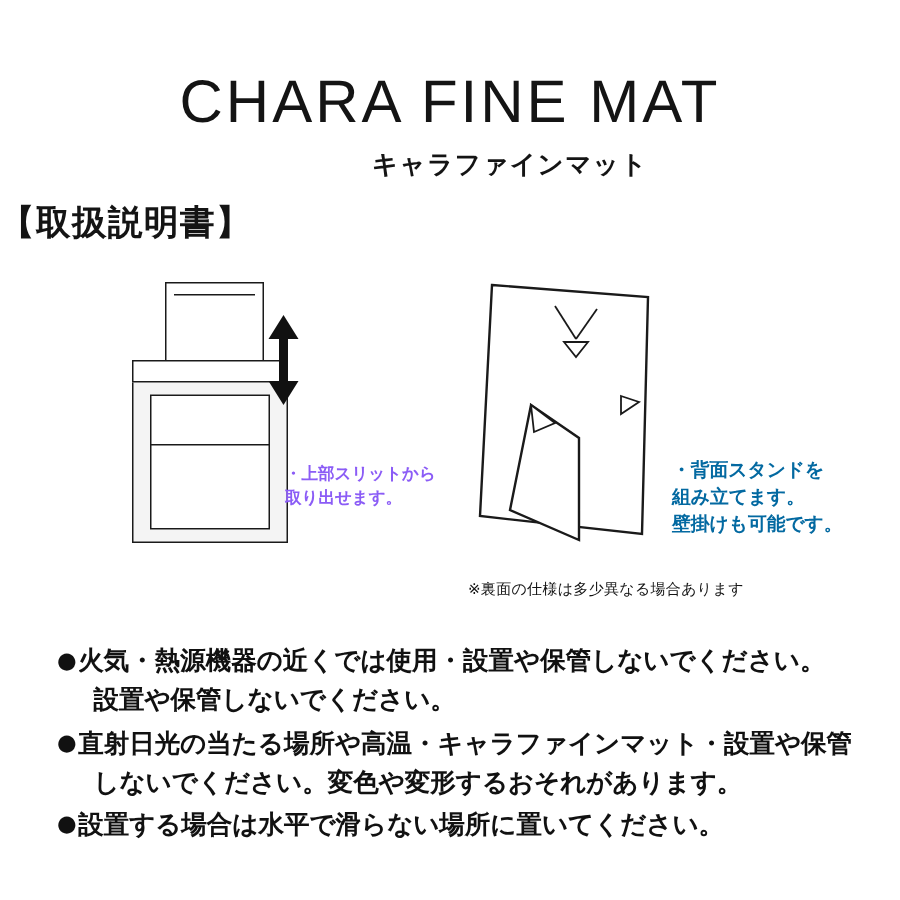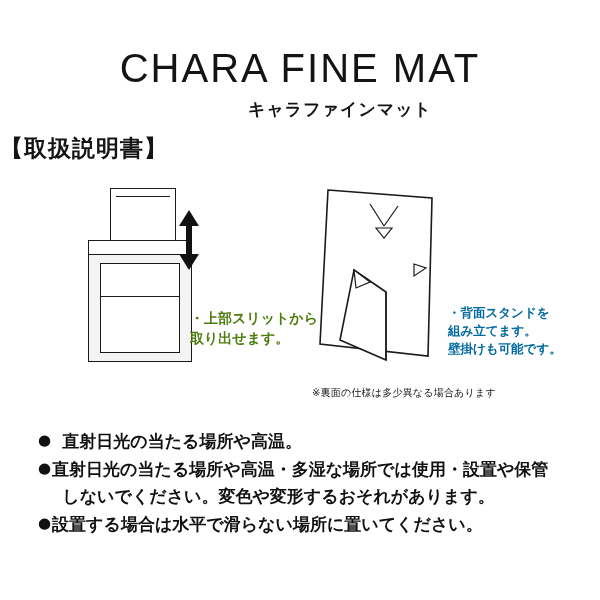--- a/index.html
+++ b/index.html
@@ -144,24 +144,24 @@
     height: 60px;
   }
   .arrow-updown svg { display: block; }
 
   .caption-left {
     position: absolute;
     left: 190px;
     top: 128px;
     width: 130px;
     font-family: "DejaVu Sans", sans-serif;
-    font-size: 14px;
+    font-size: 11px;
     font-weight: bold;
     line-height: 1.45;
-    color: #4d7c0f;
+    color: #8b5cf6;
   }
 
   
   .fig-right {
     position: absolute;
     left: 310px;
     top: 4px;
     width: 140px;
     height: 190px;
   }
@@ -277,28 +277,29 @@
     </div>
 
     <div class="note-right">※裏面の仕様は多少異なる場合あります</div>
   </div>
 
   <div class="warnings">
 
     <div class="warn-item">
       <span class="warn-bullet">●</span>
       <span class="warn-text">
-        <span class="l2">直射日光の当たる場所や高温。</span>
+        <span>火気・熱源機器の近くでは使用・設置や保管しないでください。</span>
+        <span class="l2">設置や保管しないでください。</span>
       </span>
     </div>
 
     <div class="warn-item">
       <span class="warn-bullet">●</span>
       <span class="warn-text">
-        <span>直射日光の当たる場所や高温・多湿な場所では使用・設置や保管</span>
+        <span>直射日光の当たる場所や高温・キャラファインマット・設置や保管</span>
         <span class="l2">しないでください。変色や変形するおそれがあります。</span>
       </span>
     </div>
 
     <div class="warn-item">
       <span class="warn-bullet">●</span>
       <span class="warn-text">
         <span>設置する場合は水平で滑らない場所に置いてください。</span>
       </span>
     </div>

